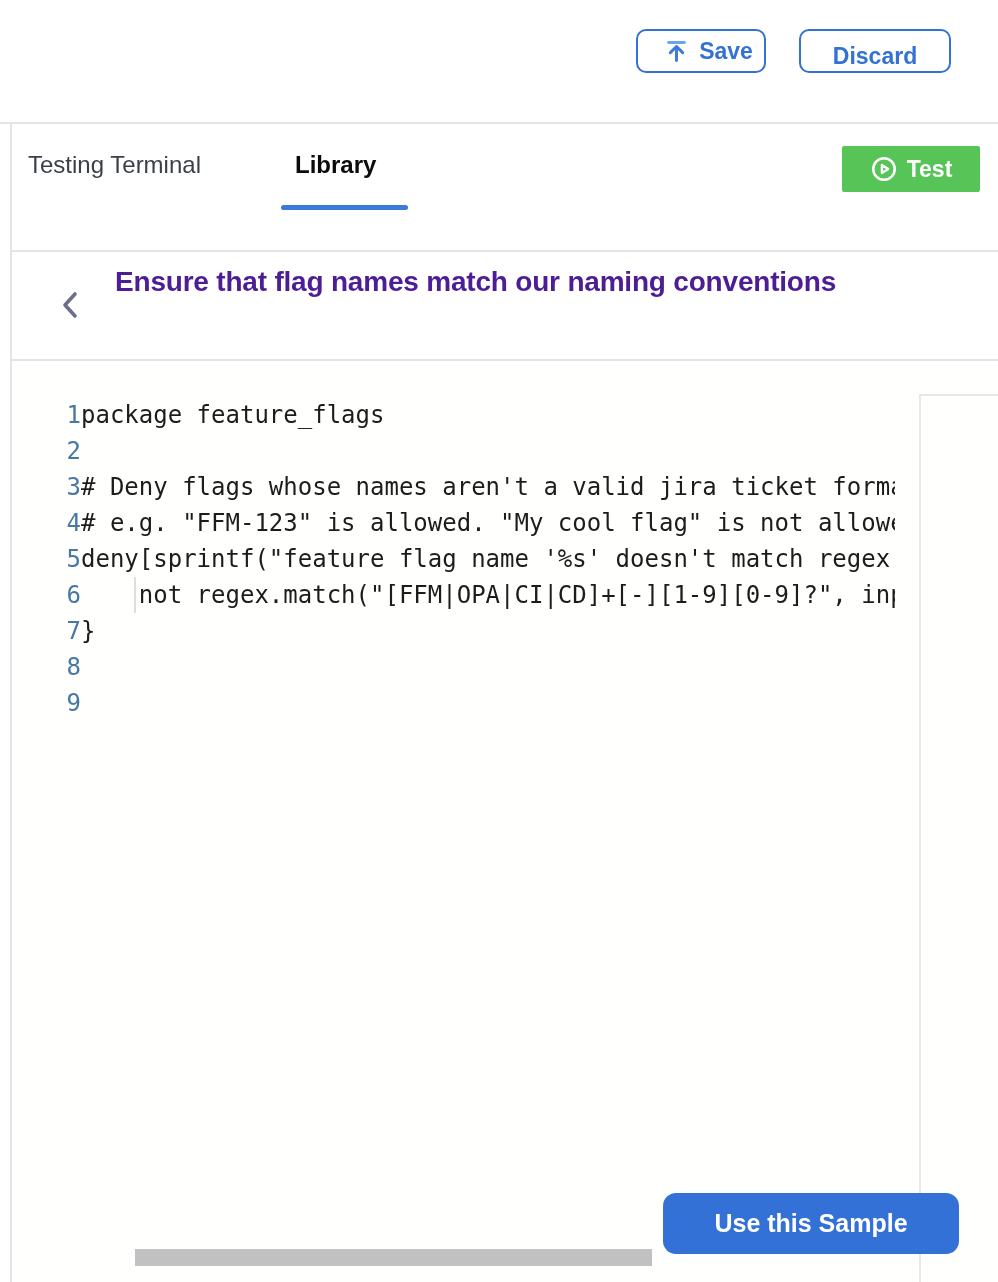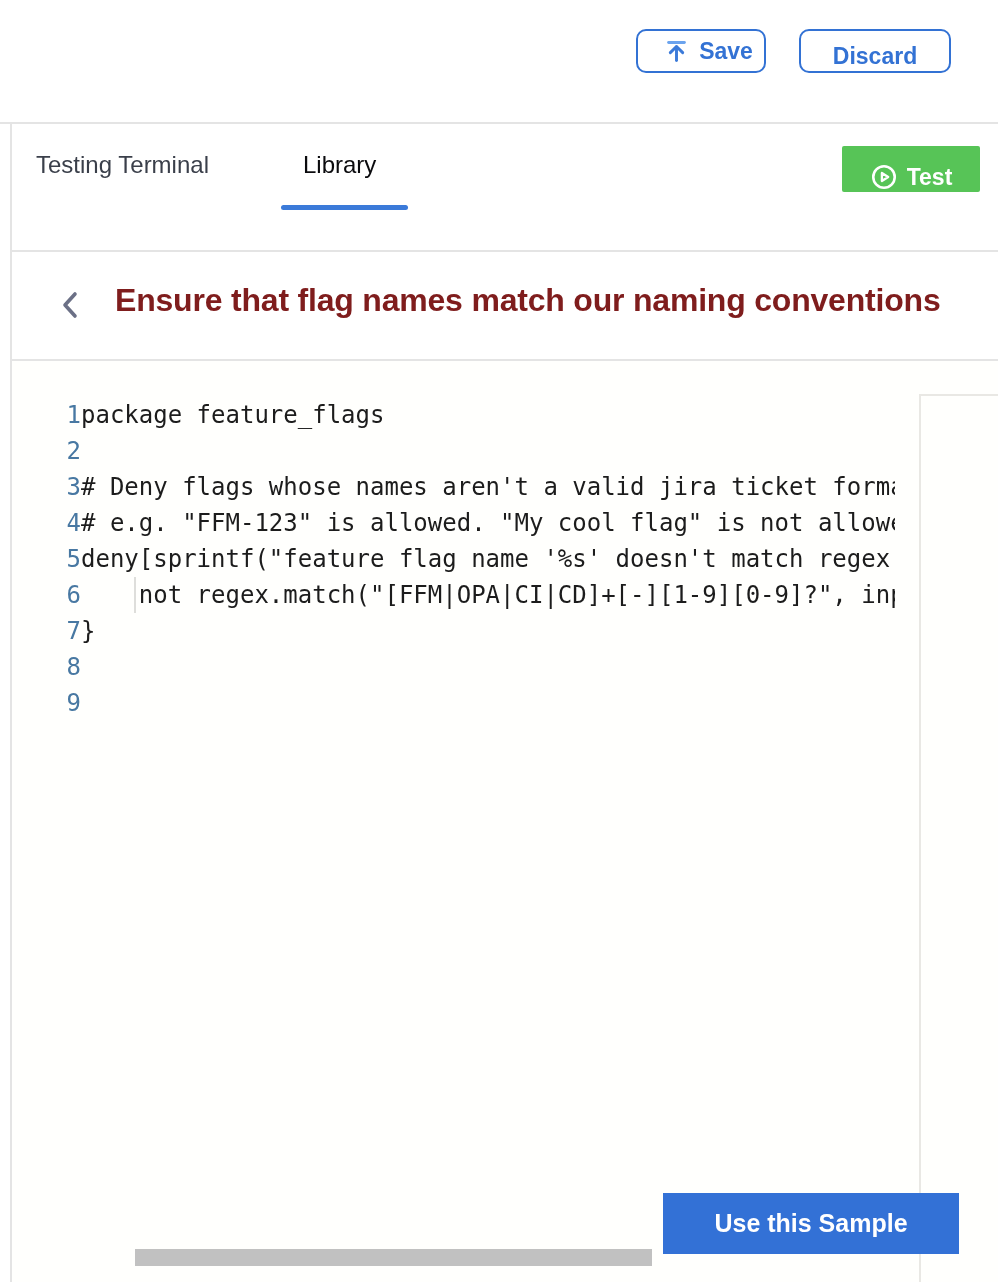--- a/index.html
+++ b/index.html
@@ -19,48 +19,48 @@
   #save-btn{left:636px;width:130px;padding-left:20px;}
   #discard-btn{left:799px;width:152px;align-items:flex-end;}
   
   .h-divider{position:absolute;left:0;width:998px;height:2px;background:#e4e4e4;}
   #divider-top{top:122px;}
   #divider-tabs{top:250px;left:11px;width:987px;}
   #divider-title{top:359px;left:11px;width:987px;}
   #left-border{position:absolute;left:10px;top:122px;width:2px;height:1160px;background:#e4e4e4;}
   
   #tabs-row{position:absolute;left:12px;top:124px;width:986px;height:126px;background:#ffffff;}
-  .tab-label{position:absolute;top:27px;font-size:24px;white-space:nowrap;margin-left:8px;}
+  .tab-label{position:absolute;top:27px;font-size:24px;white-space:nowrap;}
   #tab-testing{left:16px;color:#3a3f4a;font-weight:500;}
-  #tab-library{left:283px;color:#0b0b0e;font-weight:400;}
+  #tab-library{left:283px;color:#0b0b0e;font-weight:700;}
   #tab-underline{position:absolute;left:269px;top:81px;width:127px;height:5px;border-radius:3px;background:#3b7ad9;}
   #test-btn{
     position:absolute;left:830px;top:22px;width:138px;height:46px;
-    display:flex;align-items:flex-end;justify-content:center;gap:9px;
+    display:flex;align-items:center;justify-content:center;gap:9px;
     background:#57c457;border:none;border-radius:2px;
     color:#ffffff;font-size:23px;font-weight:600;cursor:pointer;
   }
   
   #title-row{position:absolute;left:12px;top:252px;width:986px;height:107px;background:#ffffff;}
   #back-btn{position:absolute;left:38px;top:32px;width:40px;height:42px;background:none;border:none;padding:0;cursor:pointer;display:flex;align-items:center;justify-content:center;}
-  #sample-title{position:absolute;left:103px;top:30px;font-size:32px;font-weight:700;color:#7f1d1d;letter-spacing:-0.2px;white-space:nowrap;}
+  #sample-title{position:absolute;left:103px;top:14px;font-size:28px;font-weight:700;color:#4c1d95;letter-spacing:-0.2px;white-space:nowrap;}
   
   #editor{position:absolute;left:12px;top:361px;width:986px;height:921px;background:#fffffd;}
   #editor-ruler-v{position:absolute;left:907px;top:33px;width:2px;height:888px;background:#e9e8e4;}
   #editor-ruler-h{position:absolute;left:907px;top:33px;width:79px;height:2px;background:#e9e8e4;}
   #code-lines{position:absolute;left:0;top:36px;width:986px;}
   .ed-row{position:relative;height:36px;display:flex;align-items:center;
     font-family:"DejaVu Sans Mono", monospace;font-size:24px;line-height:36px;}
   .gutter{display:inline-block;width:69px;text-align:right;color:#4878a2;flex:0 0 69px;}
   .code{display:inline-block;width:814px;overflow:hidden;white-space:pre;color:#1c1c1c;flex:0 0 auto;}
   .indent-guide{position:absolute;left:122px;top:0;width:2px;height:36px;background:#dededb;}
   
   #use-sample-btn{
     position:absolute;left:663px;top:1193px;width:296px;height:61px;
-    background:#3371d6;border:none;border-radius:0;
+    background:#3371d6;border:none;border-radius:13px;
     color:#ffffff;font-size:25px;font-weight:700;cursor:pointer;
   }
   #h-scrollbar{position:absolute;left:135px;top:1249px;width:517px;height:17px;background:#c1c1c1;}
 </style>
 </head>
 <body>
 
 <button class="btn-outline" id="save-btn">
   <span style="display:flex;">
     <svg width="27" height="27" viewBox="0 0 24 24" fill="none">

